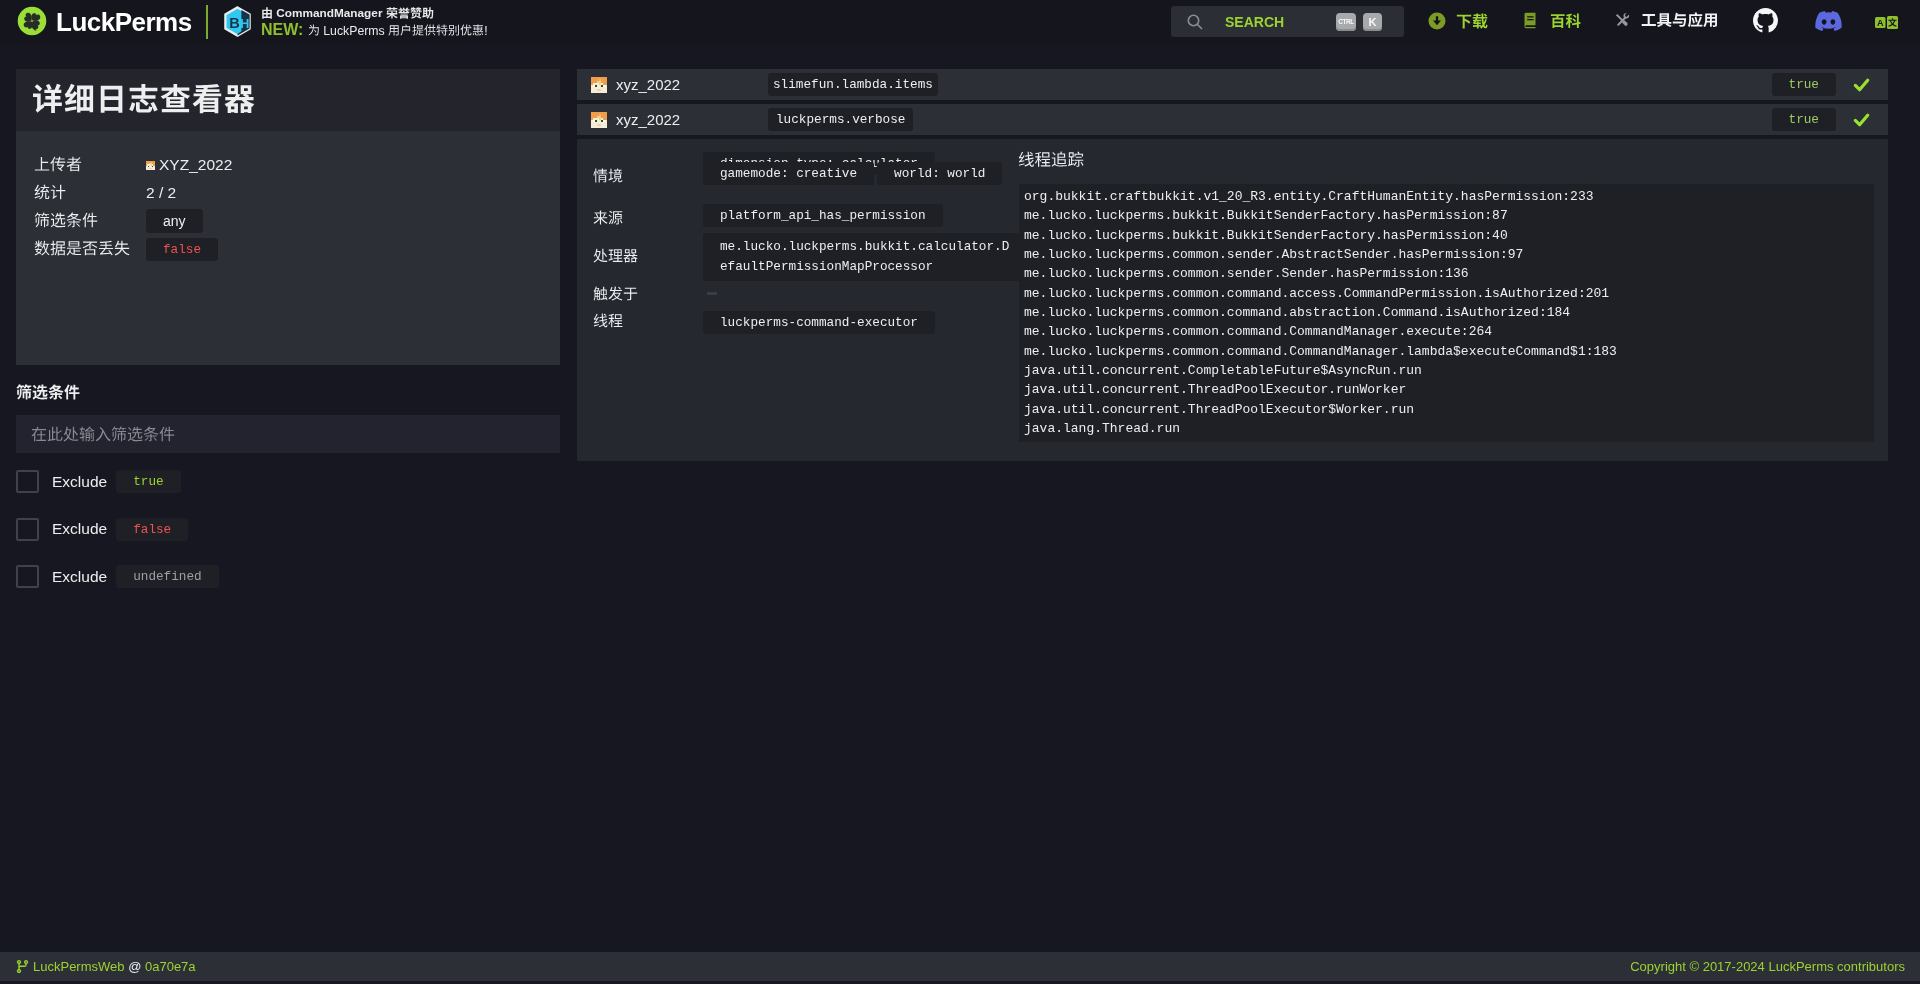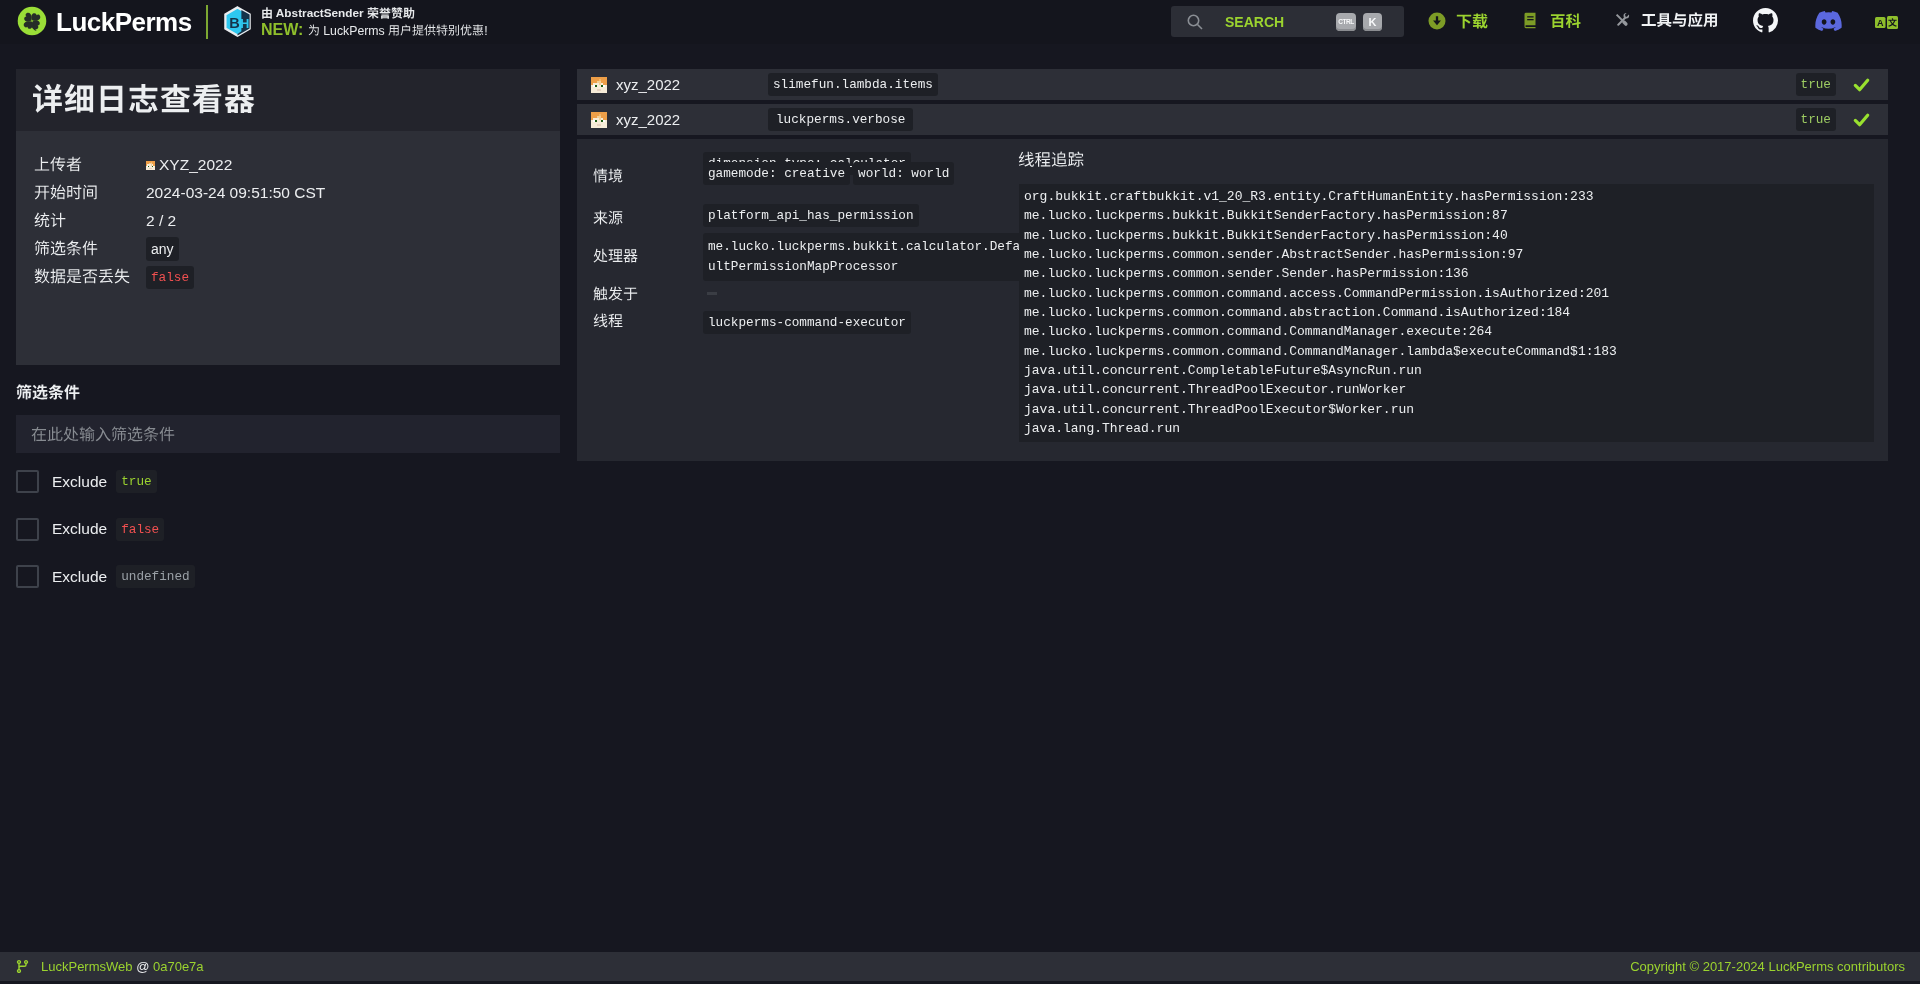--- a/index.html
+++ b/index.html
@@ -1,21 +1,21 @@
 <!DOCTYPE html>
 <html><head><meta charset="utf-8">
 <style>
 * { margin:0; padding:0; box-sizing:border-box; }
 html,body { width:1920px; height:984px; background:#161720; font-family:"Liberation Sans",sans-serif; color:#eceef0; overflow:hidden; }
 .cjk { display:inline-block; vertical-align:-0.13em; }
 .mono { font-family:"Liberation Mono",monospace; }
 header { position:absolute; left:0; top:0; width:1920px; height:44px; background:#14151d; }
 footer { position:absolute; left:0; top:952px; width:1920px; height:29px; background:#2d2f37; display:flex; align-items:center; justify-content:space-between; padding:0 15px; font-size:13px; color:#9bd32f; }
 .abs { position:absolute; }
-.badge { display:inline-block; background:#1e2026; border-radius:3px; padding:4px 5px; font-family:"Liberation Mono",monospace; font-size:12.7px; color:#eceef0; }
+.badge { display:inline-block; background:#1e2026; border-radius:3px; padding:4px 17px; font-family:"Liberation Mono",monospace; font-size:12.7px; color:#eceef0; }
 .hrow { display:flex; align-items:center; }
 </style></head>
 <body>
 <svg width="0" height="0" style="position:absolute">
     <defs>
       <path id="g7531b" d="M221 -253L433 -253L433 -82L221 -82ZM777 -253L777 -82L557 -82L557 -253ZM221 -370L221 -538L433 -538L433 -370ZM777 -370L557 -370L557 -538L777 -538ZM433 -849L433 -659L101 -659L101 90L221 90L221 36L777 36L777 89L903 89L903 -659L557 -659L557 -849Z"></path>
       <path id="g8363b" d="M76 -598L76 -402L189 -402L189 -495L806 -495L806 -402L926 -402L926 -598ZM604 -850L604 -790L394 -790L394 -850L275 -850L275 -790L57 -790L57 -685L275 -685L275 -620L394 -620L394 -685L604 -685L604 -620L723 -620L723 -685L945 -685L945 -790L723 -790L723 -850ZM439 -474L439 -370L63 -370L63 -263L374 -263C290 -169 159 -87 26 -44C52 -21 88 25 106 55C230 6 350 -80 439 -184L439 88L557 88L557 -190C646 -84 766 6 891 56C909 24 946 -23 974 -48C842 -90 711 -171 628 -263L938 -263L938 -370L557 -370L557 -474Z"></path>
       <path id="g8A89b" d="M198 -244L198 -176L810 -176L810 -244ZM198 -347L198 -279L810 -279L810 -347ZM173 -143L173 89L286 89L286 61L712 61L712 89L829 89L829 -143ZM286 -17L286 -65L712 -65L712 -17ZM742 -843C720 -800 680 -742 648 -704L678 -691L500 -691L567 -718C554 -755 522 -808 491 -846L389 -807C414 -772 439 -726 452 -691L279 -691L327 -713C311 -749 273 -800 239 -835L139 -790C165 -761 192 -723 209 -691L48 -691L48 -592L251 -592C193 -527 110 -470 25 -438C50 -417 84 -375 101 -347C124 -357 146 -369 168 -382L837 -382L837 -388C858 -377 879 -367 901 -359C918 -388 953 -431 978 -454C889 -482 804 -532 745 -592L952 -592L952 -691L771 -691C800 -722 832 -760 863 -798ZM410 -535C422 -513 434 -485 445 -459L271 -459C315 -499 354 -544 384 -592L613 -592C645 -543 686 -498 732 -459L567 -459C555 -490 534 -531 516 -563Z"></path>
       <path id="g8D5Eb" d="M522 -44C636 -9 792 52 867 95L929 -6C848 -48 689 -105 579 -133ZM173 -409L173 -89L294 -89L294 -309L704 -309L704 -96L831 -96L831 -409ZM435 -268L435 -208C435 -125 389 -56 79 -12C103 12 142 63 154 90C474 39 554 -72 554 -203L554 -268ZM173 -714L240 -714L240 -667L146 -667C156 -682 165 -698 173 -714ZM296 -420C312 -430 342 -438 501 -473C501 -491 503 -526 508 -549L400 -529L400 -589L482 -589L482 -667L348 -667L348 -714L463 -714L463 -791L348 -791L348 -850L240 -850L240 -791L204 -791L217 -832L122 -847C110 -802 88 -749 55 -707C77 -699 107 -684 129 -667L49 -667L49 -589L156 -589C144 -536 114 -499 31 -474C51 -458 76 -424 87 -401C199 -442 239 -502 255 -589L303 -589L303 -558C303 -514 279 -496 261 -486C274 -473 290 -440 296 -420ZM611 -714L681 -714L681 -667L582 -667C593 -682 602 -698 611 -714ZM508 -667L508 -589L607 -589C597 -540 573 -508 502 -486C522 -470 547 -435 557 -413C656 -450 688 -507 701 -589L736 -589L736 -534C736 -459 752 -435 829 -435C844 -435 874 -435 889 -435C942 -435 966 -455 974 -529C950 -535 911 -548 894 -561C892 -520 888 -514 876 -514C870 -514 851 -514 846 -514C834 -514 832 -515 832 -535L832 -589L949 -589L949 -667L791 -667L791 -714L918 -714L918 -790L791 -790L791 -850L681 -850L681 -790L643 -790L657 -832L565 -847C552 -802 528 -748 492 -706C514 -698 543 -683 564 -667Z"></path>
       <path id="g52A9b" d="M24 -131L45 -8L486 -115C455 -72 416 -34 366 -1C395 20 433 61 450 90C644 -44 699 -256 714 -520L821 -520C814 -199 805 -74 783 -46C773 -32 763 -29 746 -29C725 -29 680 -30 631 -33C651 -2 665 49 667 81C718 83 770 84 803 78C838 72 863 61 886 27C919 -20 928 -168 937 -580C937 -595 937 -634 937 -634L719 -634C721 -703 721 -775 721 -849L604 -849L602 -634L471 -634L471 -520L598 -520C589 -366 565 -235 497 -131L487 -225L444 -216L444 -808L95 -808L95 -144ZM201 -165L201 -287L333 -287L333 -192ZM201 -494L333 -494L333 -392L201 -392ZM201 -599L201 -700L333 -700L333 -599Z"></path>
@@ -115,21 +115,21 @@
 <div class="abs" style="left:56px;top:7px;font-size:26px;font-weight:bold;color:#fff;letter-spacing:-0.5px">LuckPerms</div>
 <div class="abs" style="left:206px;top:5px;width:2px;height:34px;background:#7da832"></div>
 <div class="abs" style="left:222px;top:6px"><svg width="31" height="31" viewBox="0 0 32 32">
 <path d="M16 1.5 L28.5 8.7 V23.3 L16 30.5 L3.5 23.3 V8.7 Z" fill="#2ec8f0" stroke="#e8ecef" stroke-width="2.4"></path>
 <path d="M20 4 L28.5 8.7 V23.3 L16 30.5 L16 29 L20 26 Z" fill="#14344a"></path>
 <text x="13" y="22.5" font-family="Liberation Sans" font-size="15" font-weight="bold" fill="#14344a" text-anchor="middle">B</text>
 <text x="23.5" y="22.5" font-family="Liberation Sans" font-size="13" font-weight="bold" fill="#2ec8f0" text-anchor="middle">H</text>
 </svg></div>
 <div class="abs" style="left:261px;top:4px;line-height:15.5px;color:#e8eaec"><svg class="cjk " width="12.0" height="12" viewBox="0 -880 1000 1000" fill="currentColor" aria-hidden="true">
         <use href="#g7531b"></use>
-      </svg><b style="font-size:11.8px"> AbstractSender </b><svg class="cjk " width="48.0" height="12" viewBox="0 -880 4000 1000" fill="currentColor" aria-hidden="true">
+      </svg><b style="font-size:11.8px"> CommandManager </b><svg class="cjk " width="48.0" height="12" viewBox="0 -880 4000 1000" fill="currentColor" aria-hidden="true">
         <use href="#g8363b"></use>
         <use href="#g8A89b" transform="translate(1000,0)"></use>
         <use href="#g8D5Eb" transform="translate(2000,0)"></use>
         <use href="#g52A9b" transform="translate(3000,0)"></use>
       </svg><br><b style="color:#8fbf2c;font-size:16px">NEW: </b><span style="font-size:12.3px"><svg class="cjk " width="12.0" height="12" viewBox="0 -880 1000 1000" fill="currentColor" aria-hidden="true">
           <use href="#g4E3Ar"></use>
         </svg> LuckPerms <svg class="cjk " width="96.0" height="12" viewBox="0 -880 8000 1000" fill="currentColor" aria-hidden="true">
           <use href="#g7528r"></use>
           <use href="#g6237r" transform="translate(1000,0)"></use>
           <use href="#g63D0r" transform="translate(2000,0)"></use>
@@ -255,29 +255,20 @@
             <rect x="0" y="6" width="3" height="1" fill="#f7ecd8"></rect>
             <rect x="3" y="6" width="2" height="1" fill="#e8d2c0"></rect>
             <rect x="5" y="6" width="3" height="1" fill="#f7ecd8"></rect>
             <rect x="0" y="7" width="8" height="1" fill="#f7ecd8"></rect>
           </svg>
           <span>XYZ_2022</span>
         </span>
       </div>
     </div>
     <div style="display:flex;align-items:center;height:28px">
-      <div style="width:112px"><svg class="cjk " width="64.0" height="16" viewBox="0 -880 4000 1000" fill="currentColor" aria-hidden="true">
-          <use href="#g5F00r"></use>
-          <use href="#g59CBr" transform="translate(1000,0)"></use>
-          <use href="#g65F6r" transform="translate(2000,0)"></use>
-          <use href="#g95F4r" transform="translate(3000,0)"></use>
-        </svg></div>
-      <div style="font-size:15.5px"><span>2024-03-24 09:51:50 CST</span></div>
-    </div>
-    <div style="display:flex;align-items:center;height:28px">
       <div style="width:112px"><svg class="cjk " width="32.0" height="16" viewBox="0 -880 2000 1000" fill="currentColor" aria-hidden="true">
           <use href="#g7EDFr"></use>
           <use href="#g8BA1r" transform="translate(1000,0)"></use>
         </svg></div>
       <div style="font-size:15.5px"><span>2 / 2</span></div>
     </div>
     <div style="display:flex;align-items:center;height:28px">
       <div style="width:112px"><svg class="cjk " width="64.0" height="16" viewBox="0 -880 4000 1000" fill="currentColor" aria-hidden="true">
           <use href="#g7B5Br"></use>
           <use href="#g9009r" transform="translate(1000,0)"></use>
@@ -447,19 +438,19 @@
 me.lucko.luckperms.common.command.access.CommandPermission.isAuthorized:201
 me.lucko.luckperms.common.command.abstraction.Command.isAuthorized:184
 me.lucko.luckperms.common.command.CommandManager.execute:264
 me.lucko.luckperms.common.command.CommandManager.lambda$executeCommand$1:183
 java.util.concurrent.CompletableFuture$AsyncRun.run
 java.util.concurrent.ThreadPoolExecutor.runWorker
 java.util.concurrent.ThreadPoolExecutor$Worker.run
 java.lang.Thread.run</div>
 </div>
 <footer>
-    <span class="hrow" style="gap:11px">
+    <span class="hrow" style="gap:3px">
       <svg width="15" height="15" viewBox="0 0 16 16" fill="#9bd32f">
         <path d="M9.5 3.25a2.25 2.25 0 1 1 3 2.122V6A2.5 2.5 0 0 1 10 8.5H6a1 1 0 0 0-1 1v1.128a2.251 2.251 0 1 1-1.5 0V5.372a2.25 2.25 0 1 1 1.5 0v1.836A2.493 2.493 0 0 1 6 7h4a1 1 0 0 0 1-1v-.628A2.25 2.25 0 0 1 9.5 3.25Zm-6 0a.75.75 0 1 0 1.5 0 .75.75 0 0 0-1.5 0Zm8.25-.75a.75.75 0 1 0 0 1.5.75.75 0 0 0 0-1.5ZM4.25 12a.75.75 0 1 0 0 1.5.75.75 0 0 0 0-1.5Z"></path>
       </svg>
       <span>LuckPermsWeb <span style="color:#eceef0">@</span> 0a70e7a</span>
     </span>
 <span>Copyright © 2017-2024 LuckPerms contributors</span>
   </footer>
 </body></html>

